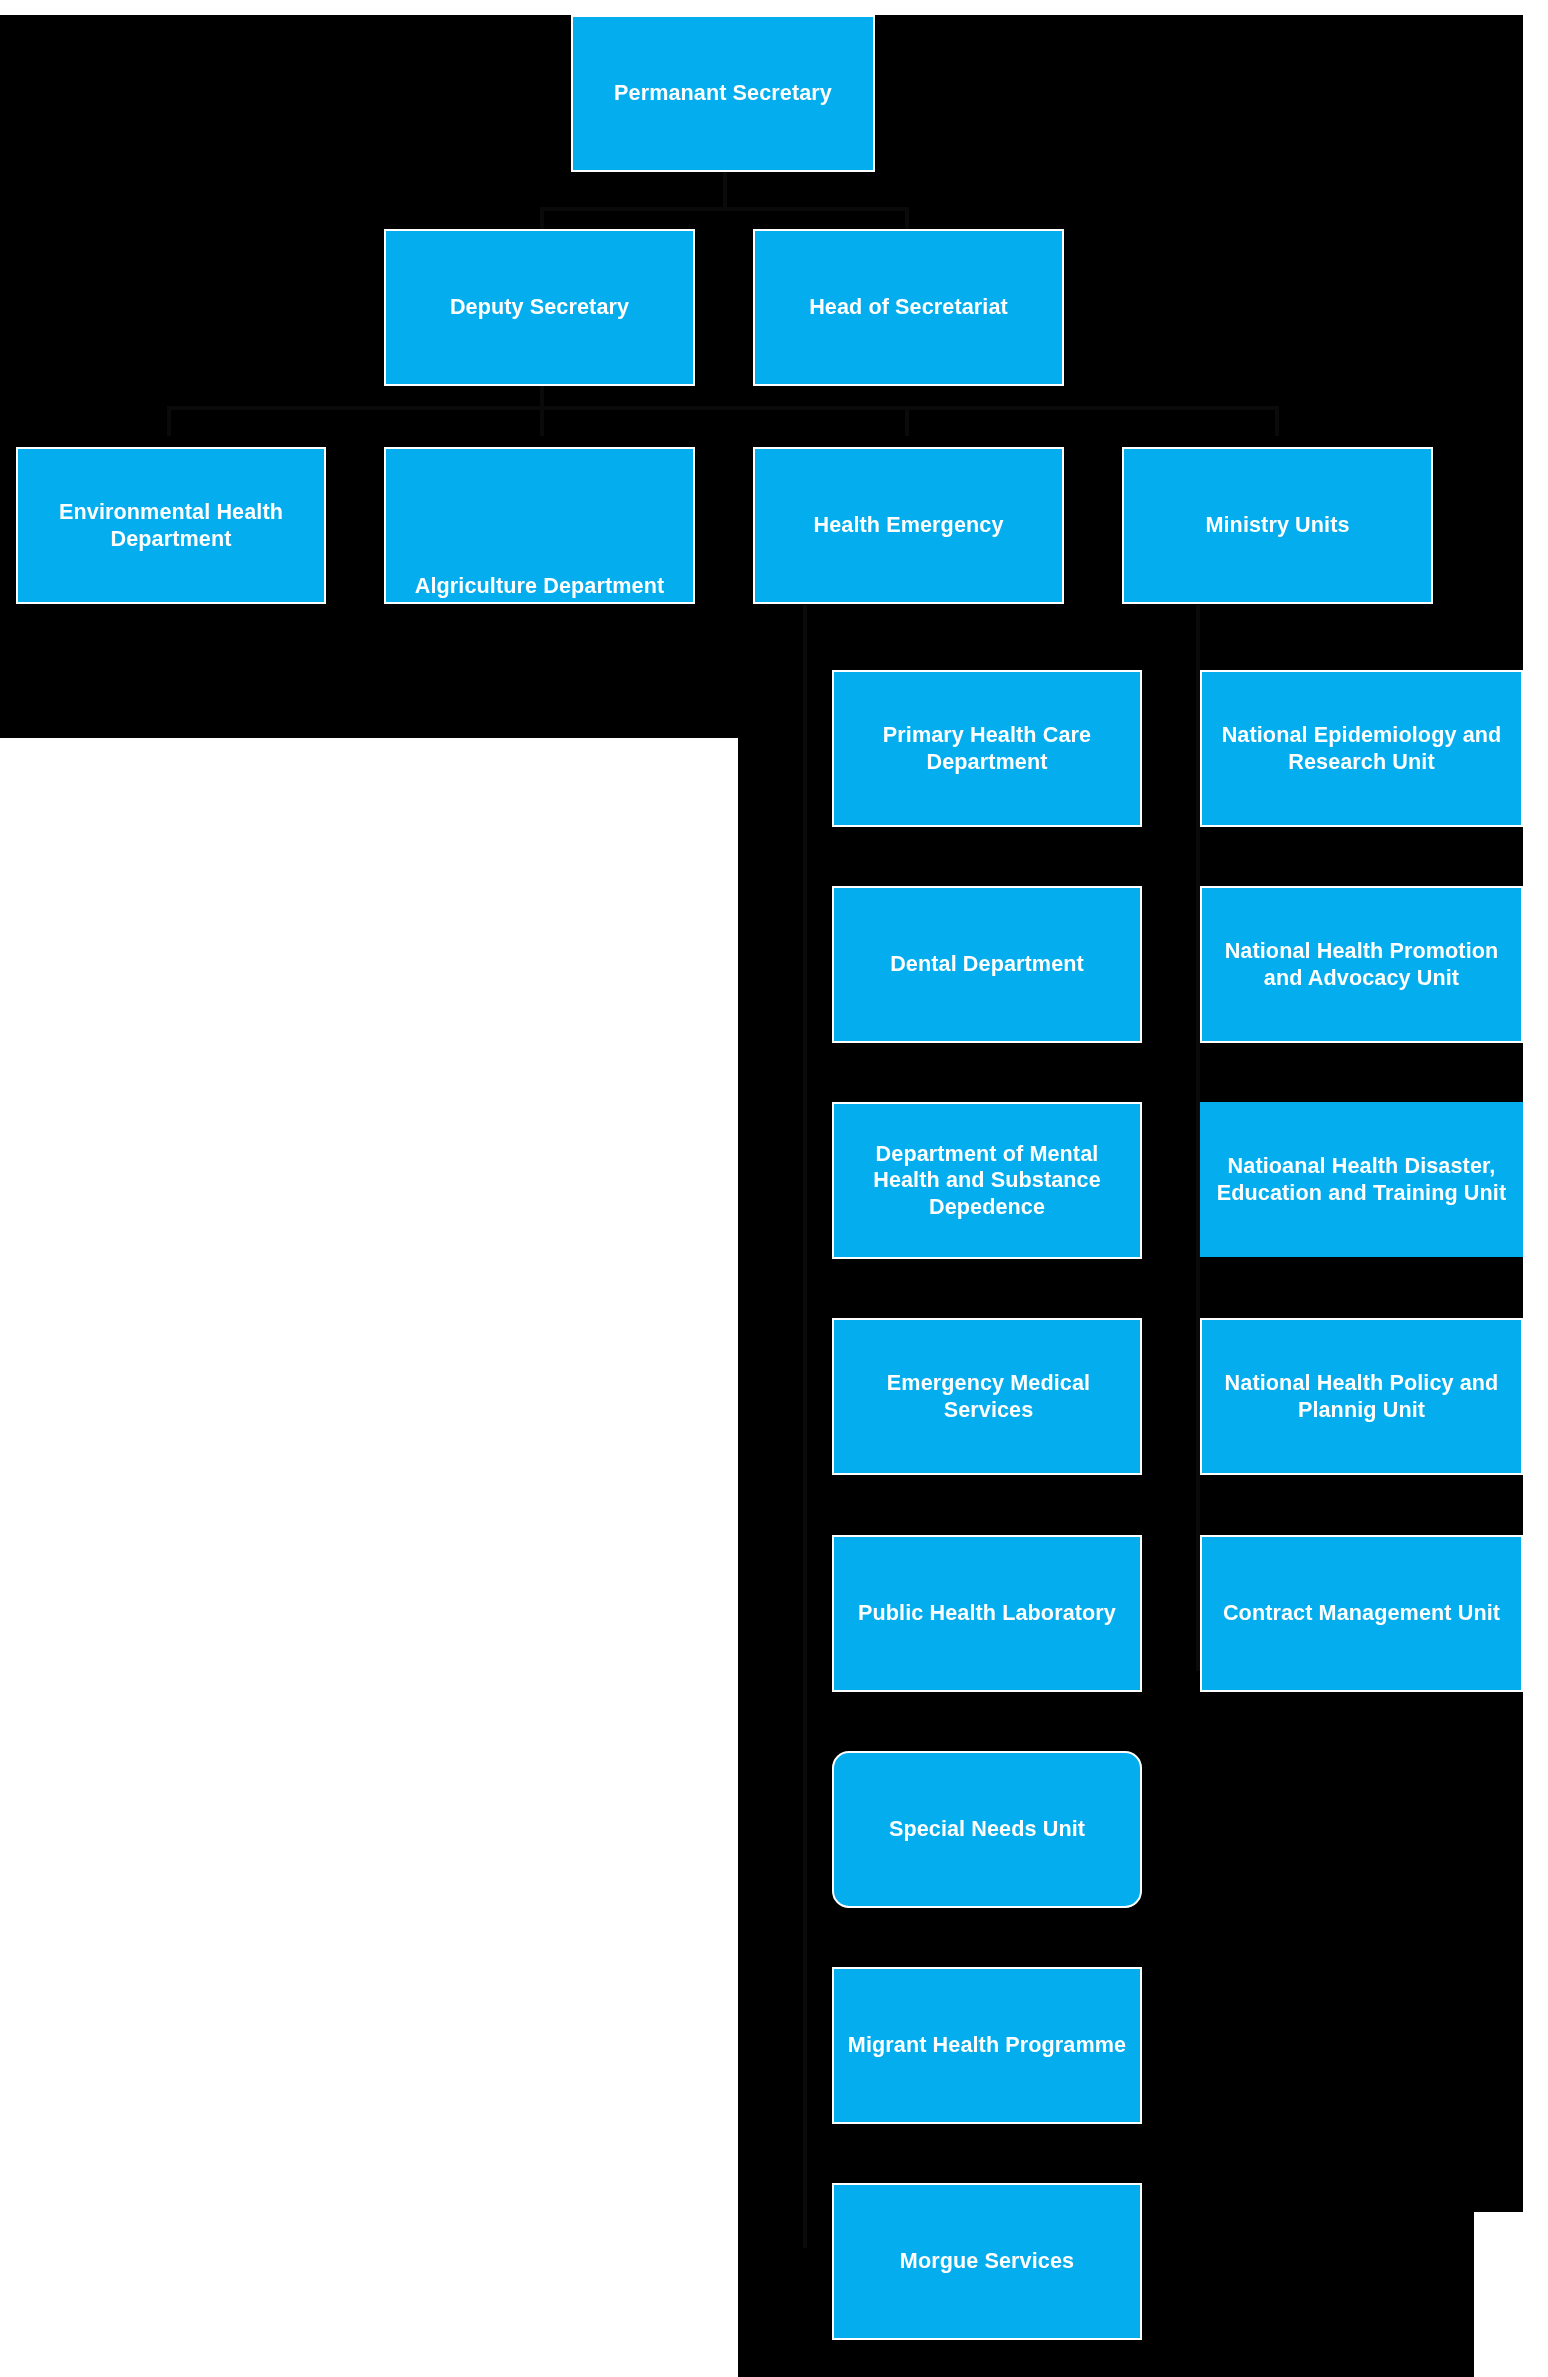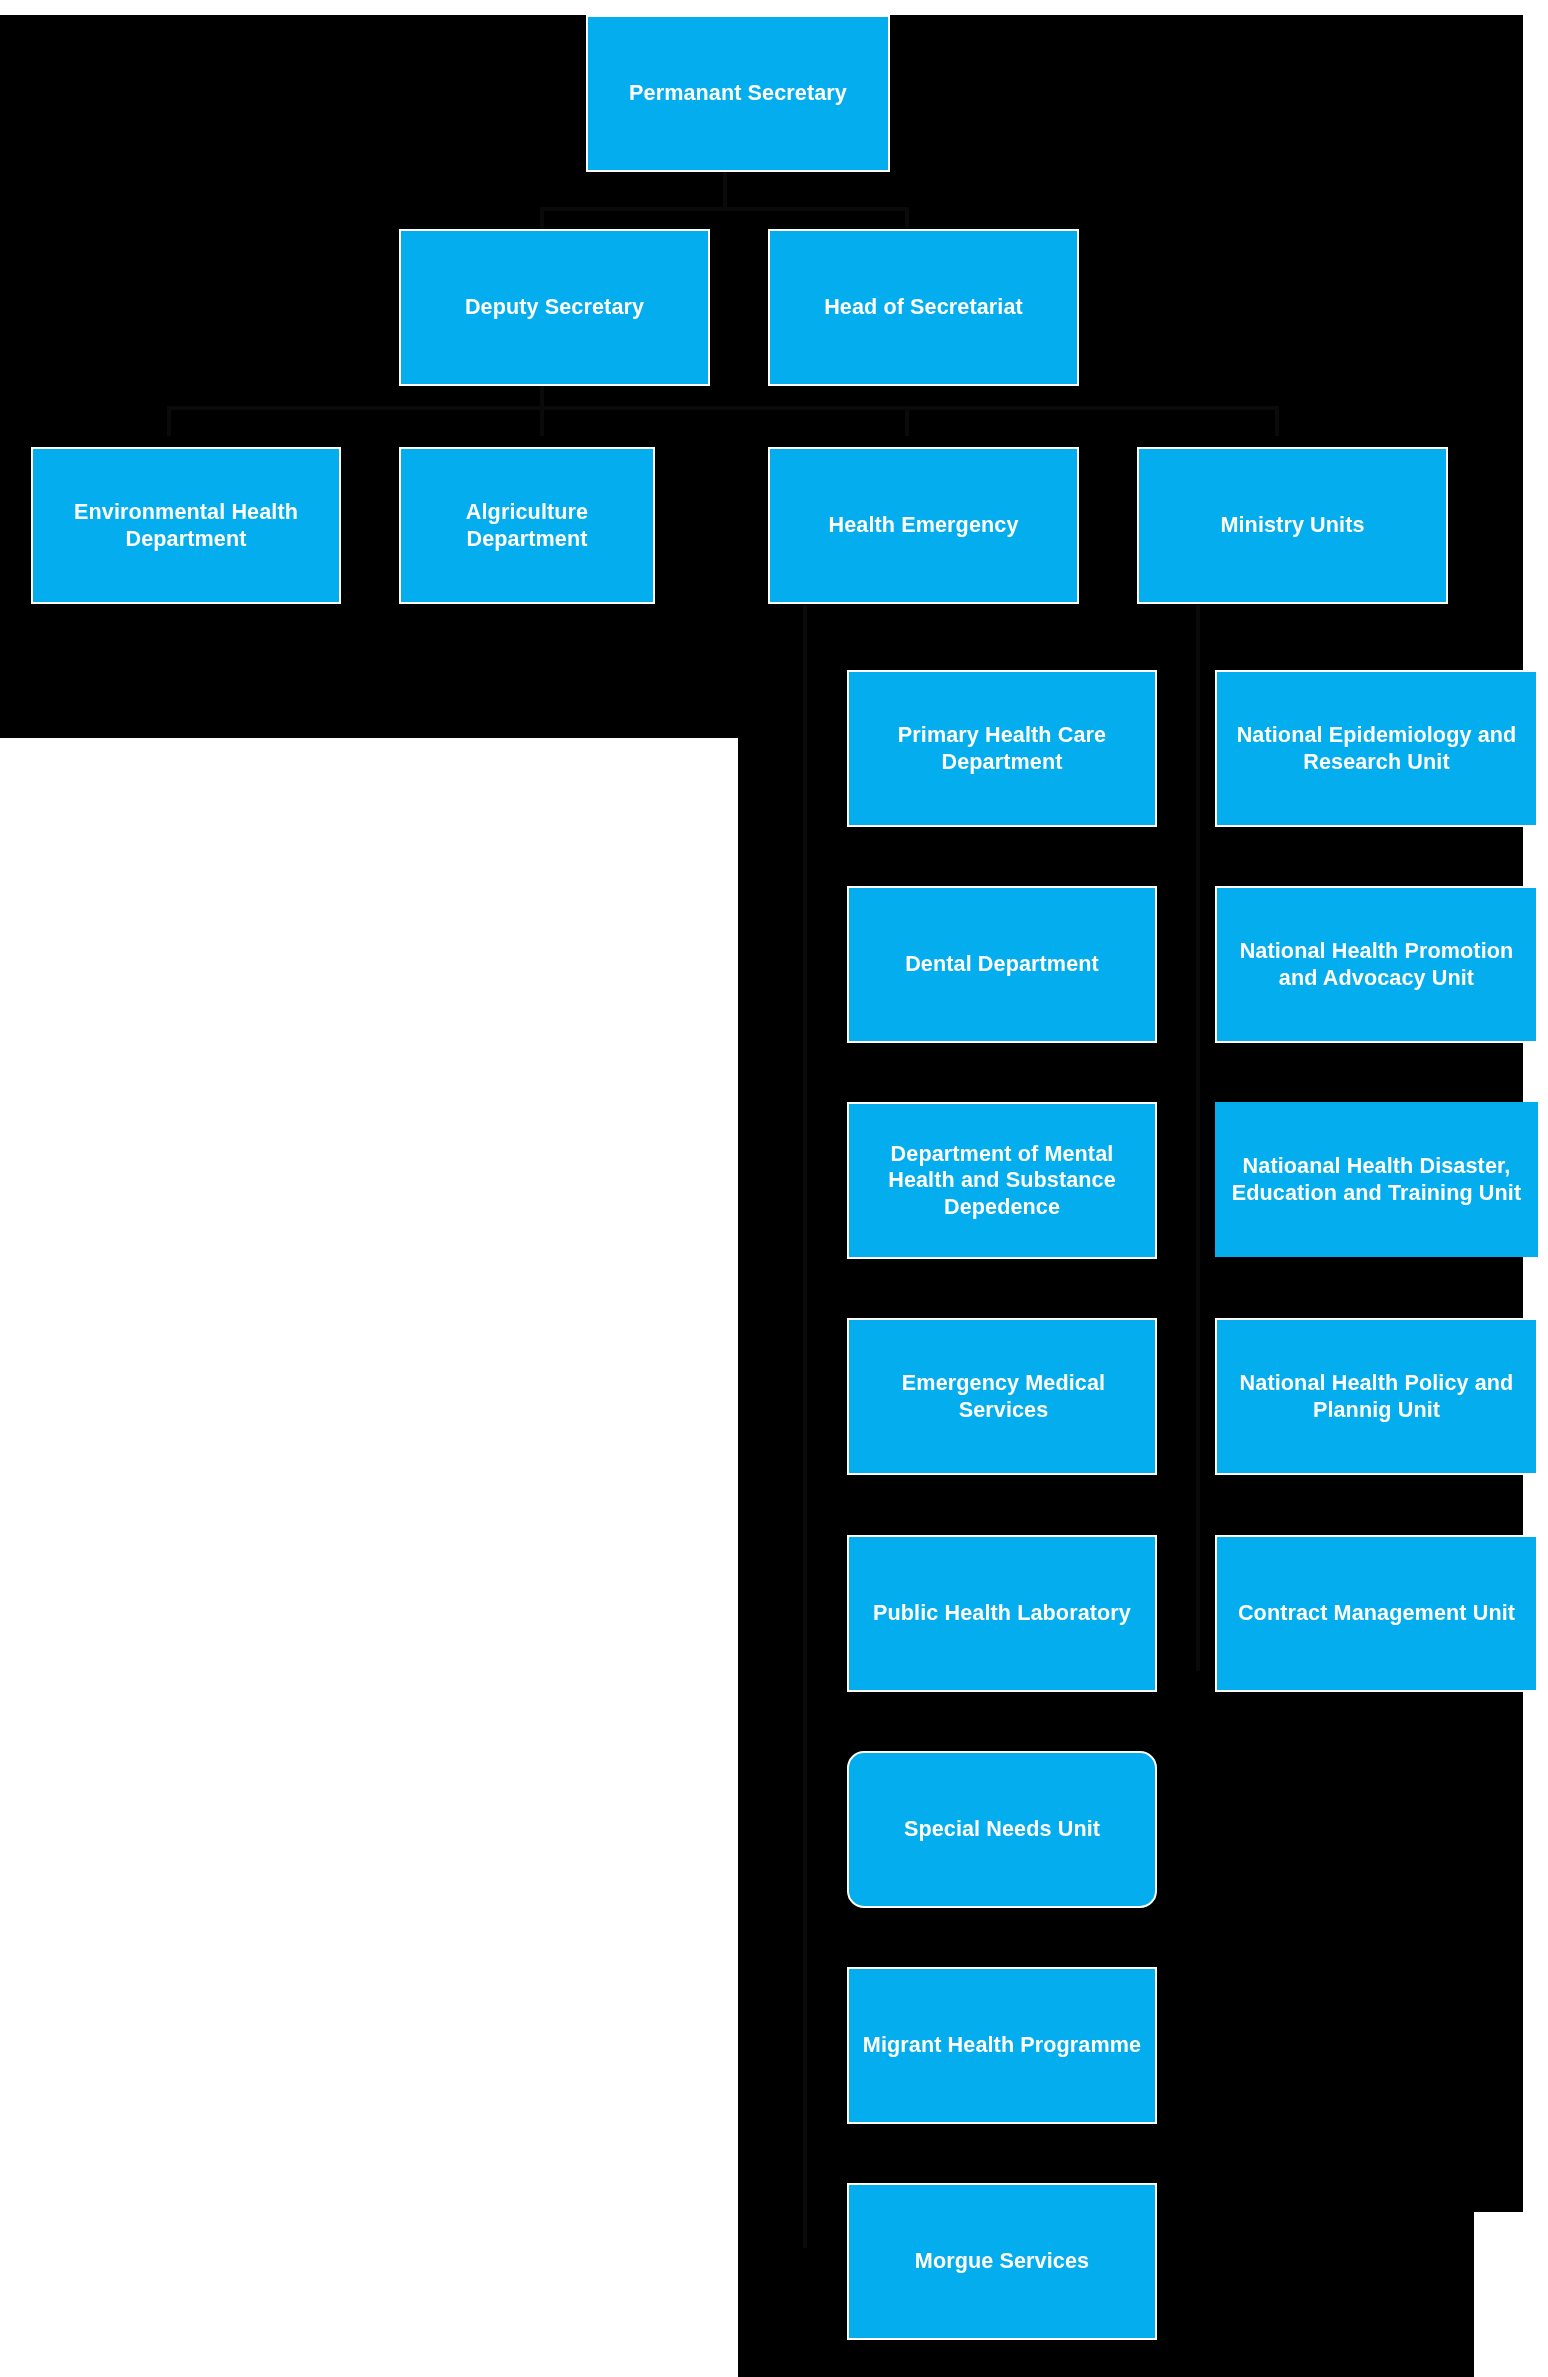--- a/index.html
+++ b/index.html
@@ -41,21 +41,20 @@
     display: flex;
     align-items: center;
     justify-content: center;
     text-align: center;
     color: #ffffff;
     font-weight: bold;
     font-size: 21.6px;
     line-height: 1.22;
     padding: 2.9px 10px;
     letter-spacing: 0.1px;
-    margin-left: 15px;
   }
   .node.no-border { border: none; padding: 5.8px 13px; }
   .node-label { display: block; width: 100%; }
 </style>
 </head>
 <body>
 
 <div id="canvas">
 
   <div class="bg-block" id="bg-top"></div>
@@ -85,21 +84,21 @@
   <div class="node" style="left:384px; top:229px; width:311px; height:157px;">
     <span class="node-label">Deputy Secretary</span>
   </div>
   <div class="node" style="left:753px; top:229px; width:311px; height:157px;">
     <span class="node-label">Head of Secretariat</span>
   </div>
 
   <div class="node" style="left:16px; top:447px; width:310px; height:157px;">
     <span class="node-label">Environmental Health Department</span>
   </div>
-  <div class="node" style="left:384px; top:447px; width:256px; height:157px;">
+  <div class="node" style="left:384px; top:447px; width:311px; height:157px;align-items:flex-end;">
     <span class="node-label">Algriculture Department</span>
   </div>
   <div class="node" style="left:753px; top:447px; width:311px; height:157px;">
     <span class="node-label">Health Emergency</span>
   </div>
   <div class="node" style="left:1122px; top:447px; width:311px; height:157px;">
     <span class="node-label">Ministry Units</span>
   </div>
 
   <div class="node" style="left:832px; top:670px; width:310px; height:157px;">

